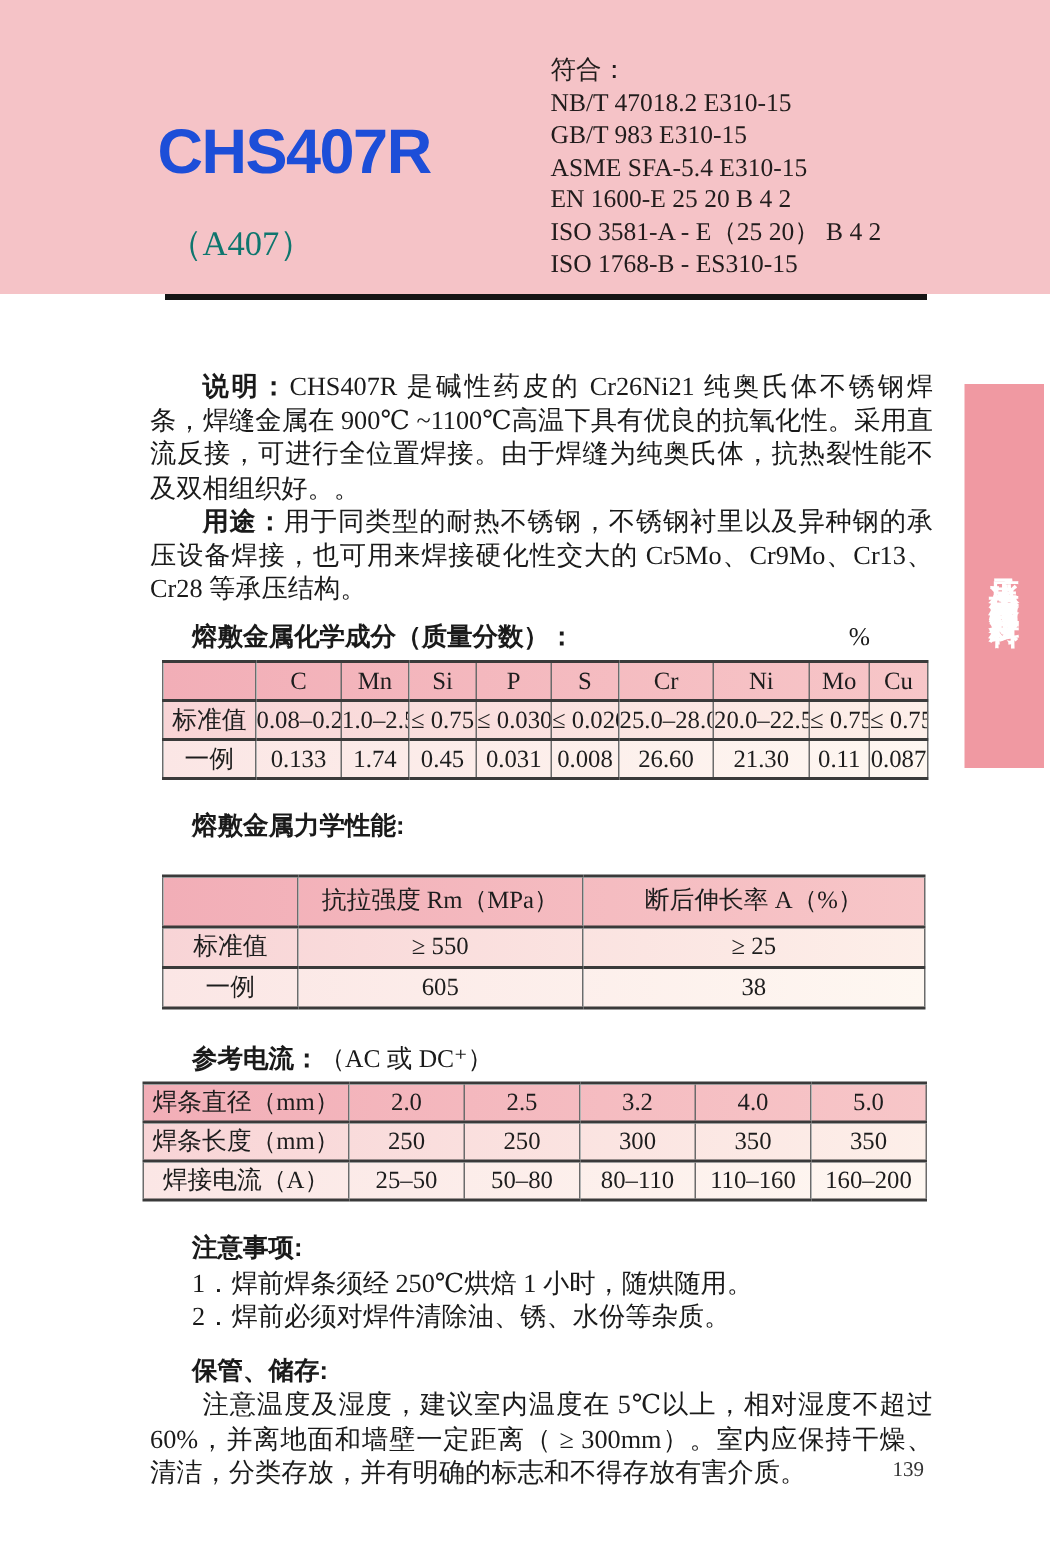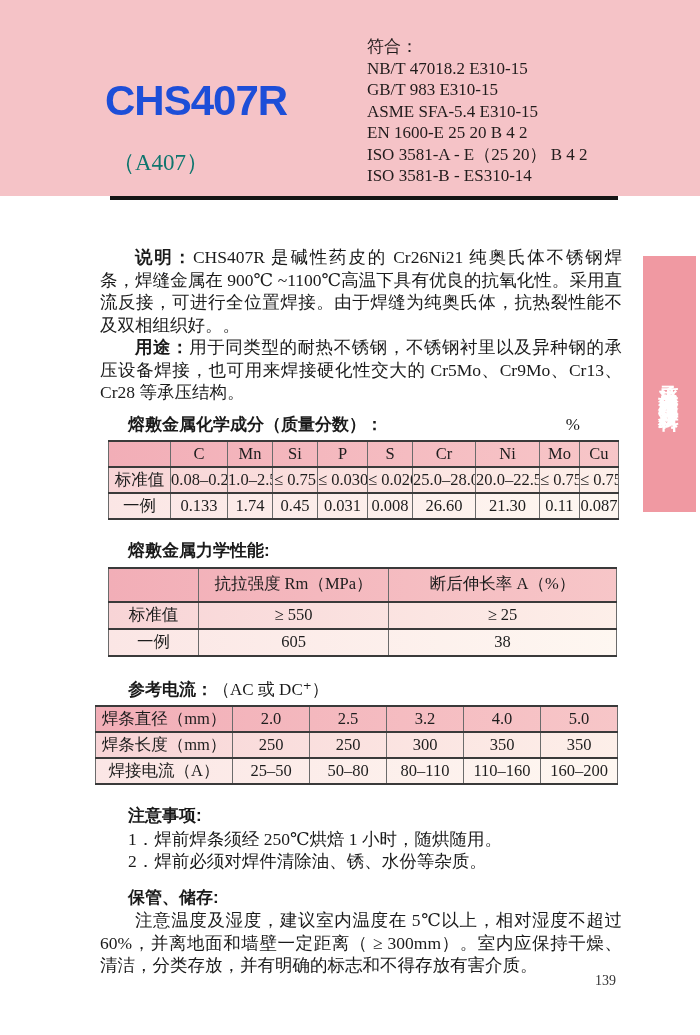--- a/index.html
+++ b/index.html
@@ -35,21 +35,21 @@
 
   
   table{border-collapse:collapse;table-layout:fixed;font-size:16.5px;color:#1d1d1d;}
   td{border-left:1px solid #6b6b6b;border-right:1px solid #6b6b6b;
      border-top:2px solid #3a3a3a;border-bottom:2px solid #3a3a3a;
      text-align:center;padding:0;height:24px;overflow:hidden;white-space:nowrap;}
   tr.hdr{background:linear-gradient(to right,#f2aeb7,#f7c6c8);}
   tr.std{background:linear-gradient(to right,#f8d4d6,#fdefe9);}
   tr.ex {background:linear-gradient(to right,#fbe6e5,#fef7f1);}
   table.chem{margin-left:8px;width:510px;margin-top:4px;}
-  table.mech{margin-left:8px;width:508px;margin-top:4px;}
+  table.mech{margin-left:8px;width:508px;margin-top:20px;}
   table.mech tr.hdr td{height:32px;}
   table.mech tr.std td,table.mech tr.ex td{height:25px;}
   table.current{margin-left:-5px;width:522px;margin-top:4px;}
   .mt20{margin-top:20px;} .mt22{margin-top:22px;} .mt14{margin-top:14px;}
   .note-line{padding-left:28px;}
 
   .page-number{position:absolute;left:595px;top:973px;font-size:14px;color:#333;}
 </style>
 </head>
 <body>
@@ -60,21 +60,21 @@
     <div class="header-title">CHS407R</div>
     <div class="header-subtitle">（A407）</div>
     <div class="standards">
       <div class="std-label">符合：</div>
       <div>
         <div>NB/T 47018.2 E310-15</div>
         <div>GB/T 983 E310-15</div>
         <div>ASME SFA-5.4 E310-15</div>
         <div>EN 1600-E 25 20 B 4 2</div>
         <div>ISO 3581-A - E（25 20） B 4 2</div>
-        <div>ISO 3581-B - ES310-14</div>
+        <div>ISO 1768-B - ES310-15</div>
       </div>
     </div>
   </div>
   <div class="divider"></div>
 
   <div class="side-tab">
     <span>承压设备用钢焊接材料</span>
   </div>
 
   <div class="main">

